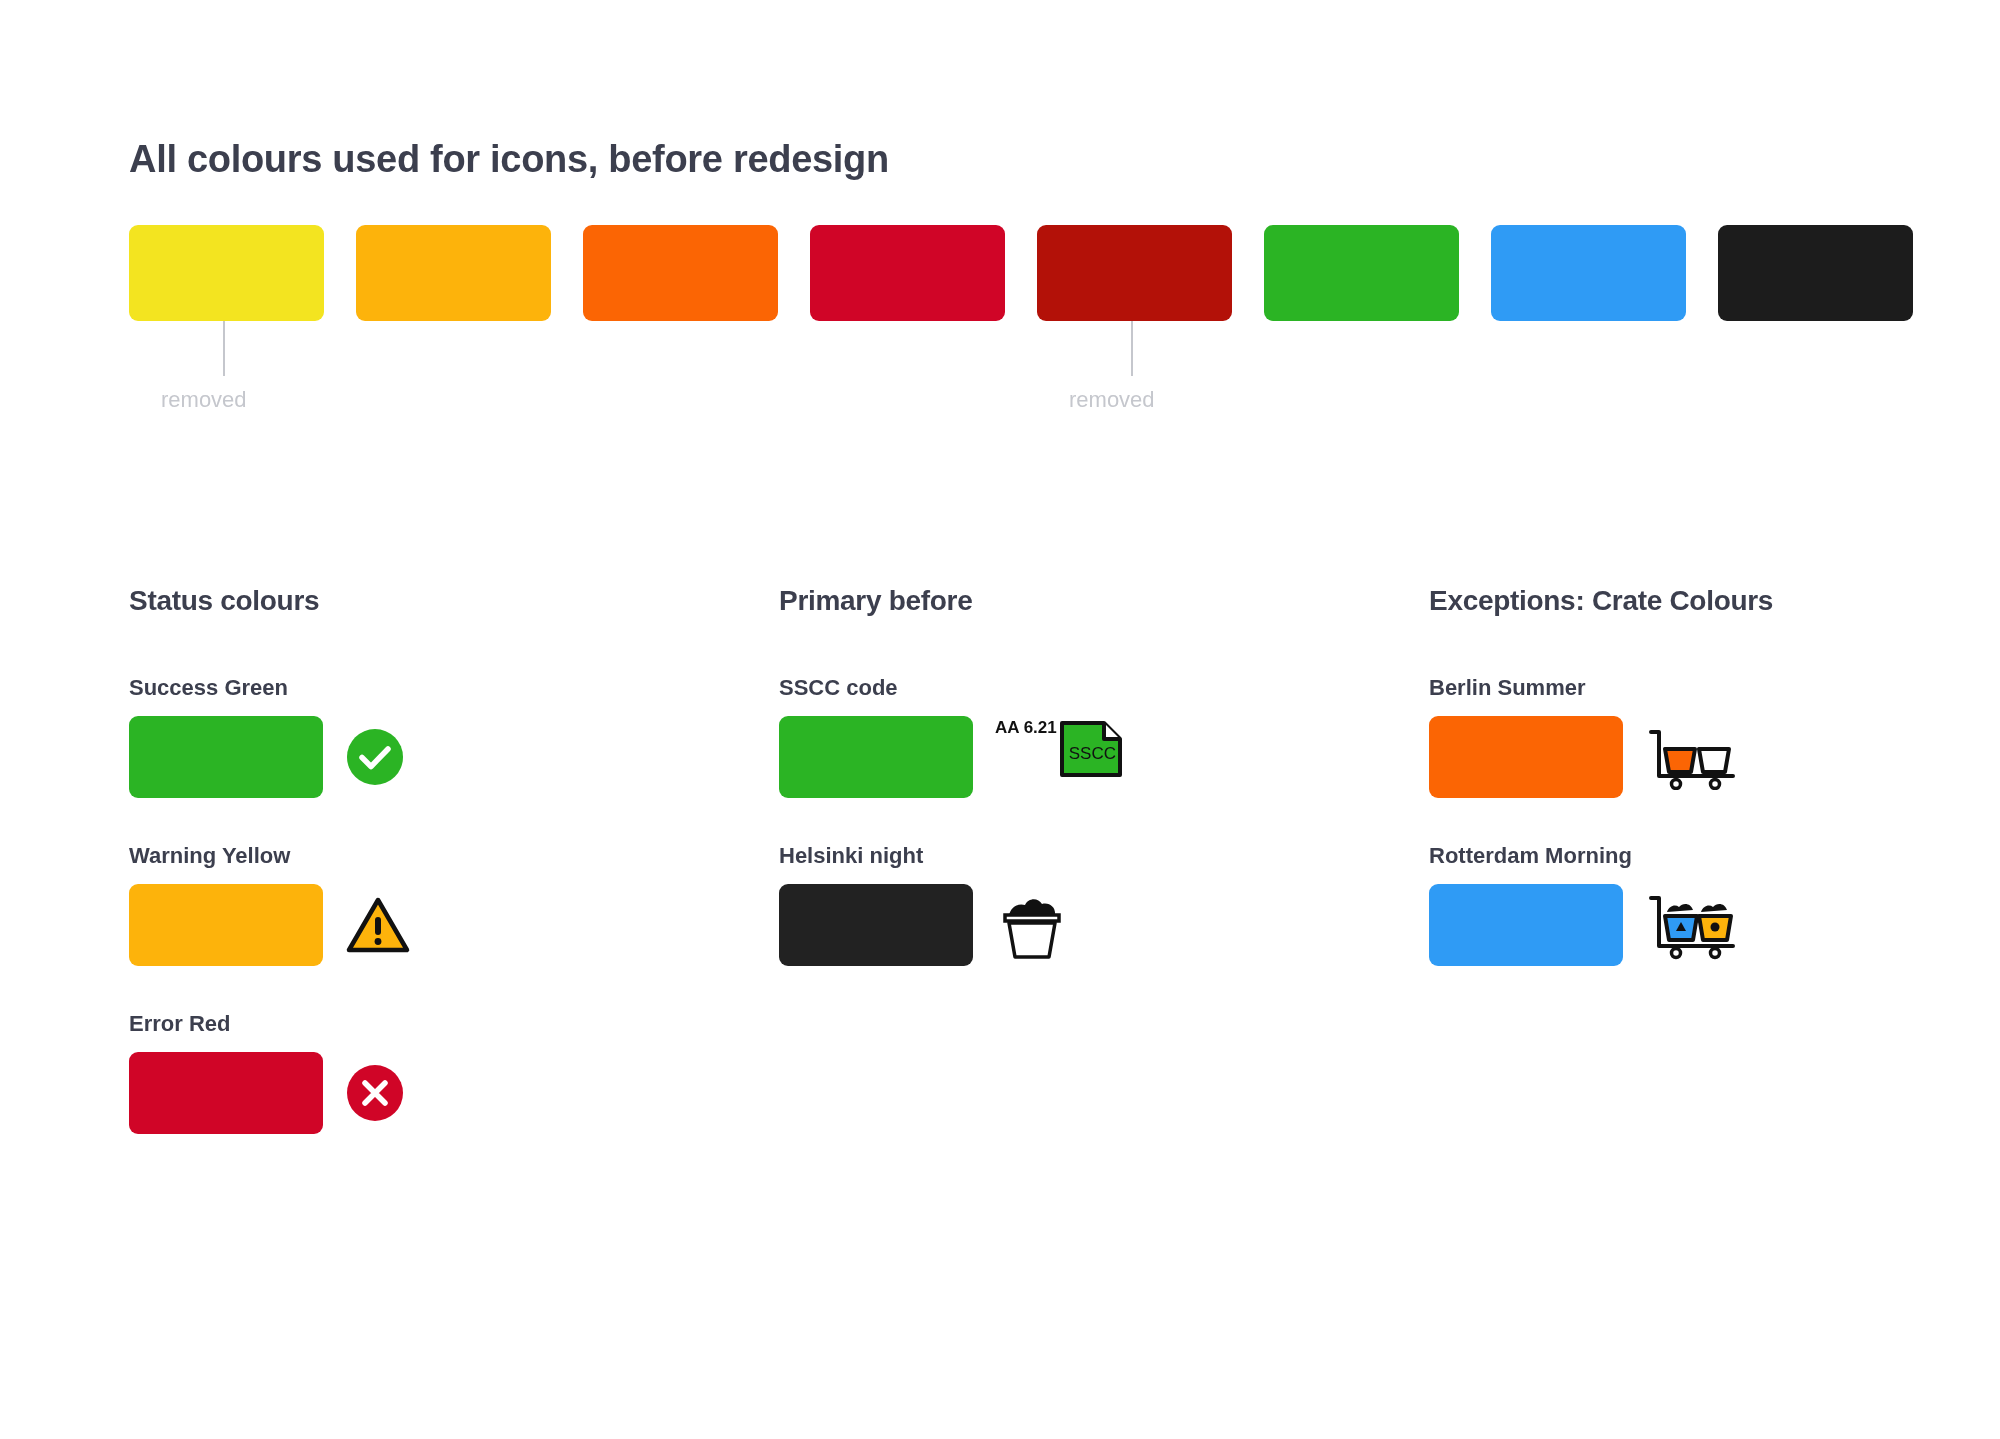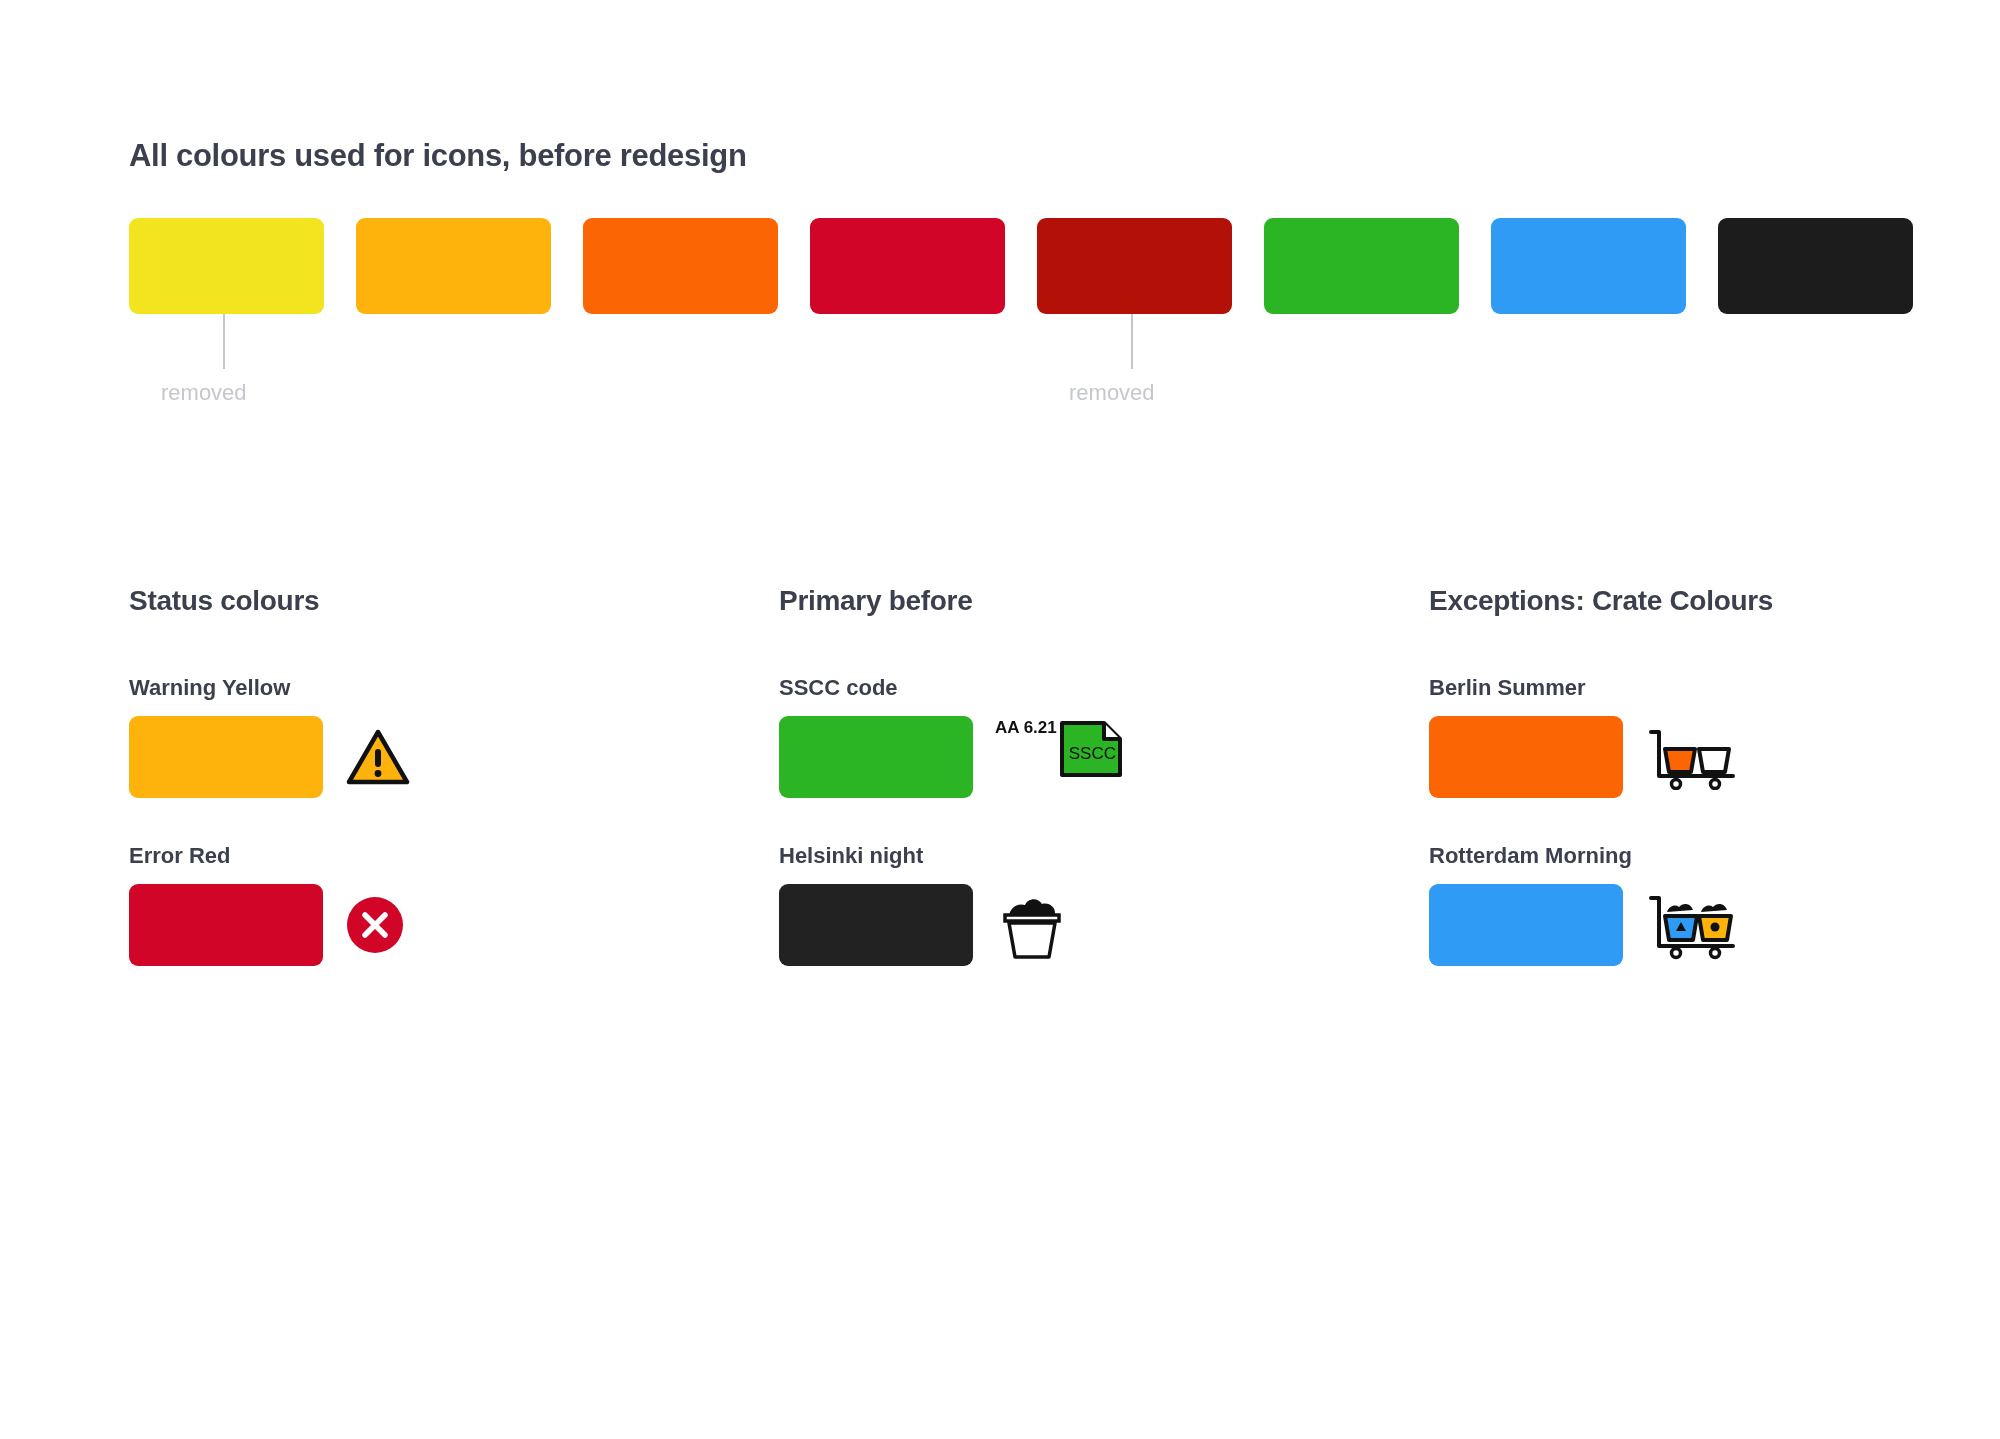--- a/index.html
+++ b/index.html
@@ -11,21 +11,21 @@
     font-family: "Liberation Sans", sans-serif;
     color: #3c3f4e;
     overflow: hidden;
     position: relative;
   }
 
   
   .top-section { position: absolute; left: 129px; top: 138px; }
 
   .section-title {
-    font-size: 31px;
+    font-size: 38px;
     font-weight: bold;
     letter-spacing: -0.3px;
     color: #3c3f4e;
   }
 
   .swatch-row {
     display: flex;
     gap: 32px;
     margin-top: 44px;
   }
@@ -159,20 +159,34 @@
       </div>
       <div class="swatch-cell">
         <div class="swatch-big" style="background: rgb(28, 28, 28);"></div>
       </div>
     </div>
 </div>
 
 <div class="columns" id="columns">
     <div class="column col-1">
       <div class="column-title">Status colours</div>
+      <div class="color-item">
+        <div class="item-label">Success Green</div>
+        <div class="item-body">
+          <div class="swatch-sm" style="background: rgb(43, 180, 36);"></div>
+          <div class="icon-slot">
+            <span style="display: inline-flex;">
+              <svg width="60" height="60" viewBox="0 0 60 60" xmlns="http://www.w3.org/2000/svg">
+      <circle cx="30" cy="30" r="28" fill="#2BB424"></circle>
+      <path d="M17 30.5 L26 39.5 L43 22" fill="none" stroke="#fff" stroke-width="5.5" stroke-linecap="round" stroke-linejoin="round"></path>
+              </svg>
+            </span>
+          </div>
+        </div>
+      </div>
       <div class="color-item">
         <div class="item-label">Warning Yellow</div>
         <div class="item-body">
           <div class="swatch-sm" style="background: rgb(253, 179, 11);"></div>
           <div class="icon-slot">
             <span style="display: inline-flex;">
               <svg width="66" height="60" viewBox="0 0 66 60" xmlns="http://www.w3.org/2000/svg">
       <path d="M33 5 L62 55 L4 55 Z" fill="#FDB30B" stroke="#111" stroke-width="4.5" stroke-linejoin="round"></path>
       <rect x="30" y="22" width="6" height="18" rx="3" fill="#111"></rect>
       <circle cx="33" cy="46.5" r="3.4" fill="#111"></circle>

